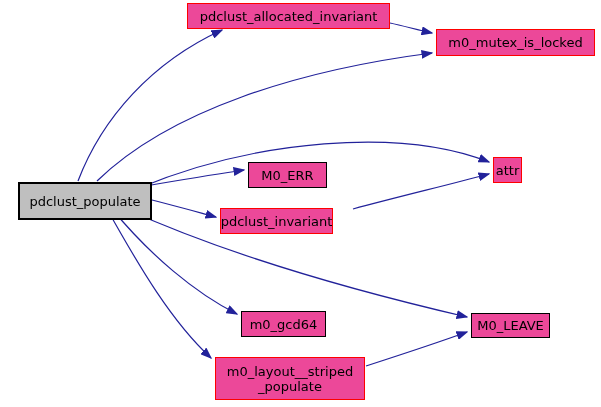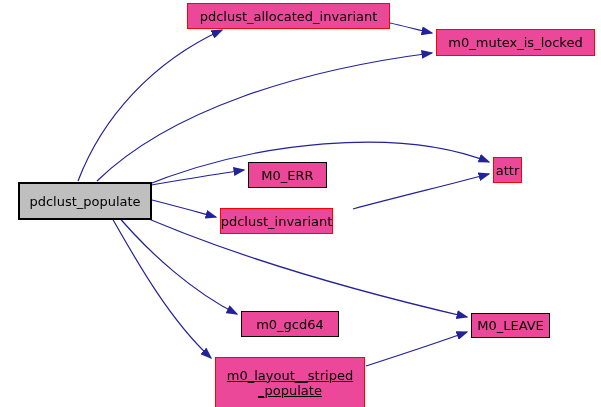--- a/index.html
+++ b/index.html
@@ -29,23 +29,23 @@
   }
   .node.red{border:1.6px solid #fe0000;}
   .node.current{background:#bfbfbf;border:2px solid #000000;cursor:default;}
   
   .n-populate {left:18px;  top:182px; width:134px; height:38px;}
   .n-allocated{left:187px; top:3px;  width:203px; height:26px;}
   .n-mutex    {left:436px; top:29px; width:159px; height:27px;}
   .n-err      {left:248px; top:162px; width:79px; height:26px;}
   .n-attr     {left:493px; top:157px; width:29px; height:26px;}
   .n-invariant{left:220px; top:208px; width:113px; height:26px;}
-  .n-gcd      {left:241px; top:311px; width:98px; height:26px;}
+  .n-gcd      {left:241px; top:311px; width:85px; height:26px;}
   .n-leave    {left:471px; top:313px; width:79px; height:25px;}
-  .n-striped  {left:215px; top:357px; width:150px; height:51px;text-decoration:underline;}
+  .n-striped  {left:215px; top:357px; width:150px; height:43px;}
 </style>
 </head>
 <body>
 
 <div class="canvas">
 
   <svg class="edges" width="601" height="407" viewBox="0 0 601 407" fill="none" stroke="#22229a" stroke-width="1.2">
     <defs>
       <marker id="arrow" markerUnits="userSpaceOnUse" markerWidth="12" markerHeight="9" refX="10.5" refY="4.5" orient="auto">
         <path d="M0,0 L12,4.5 L0,9 z" fill="#22229a" stroke="none"></path>

